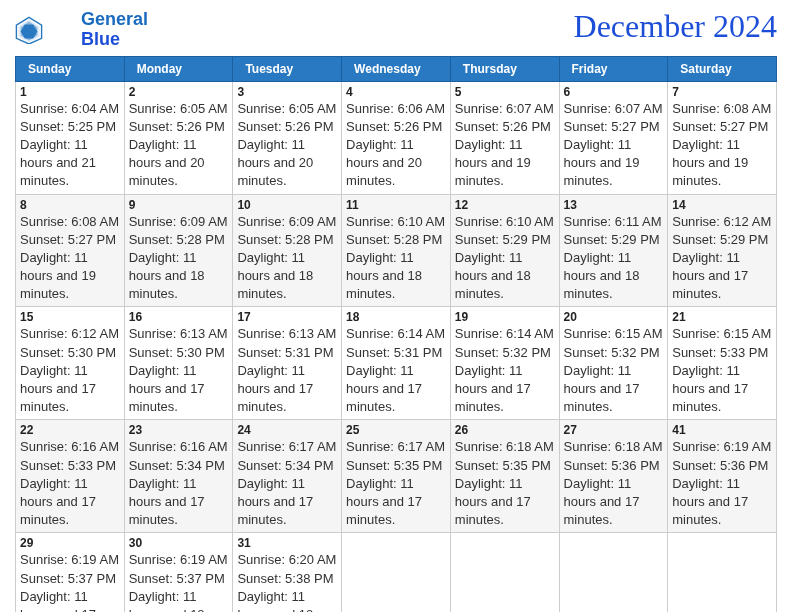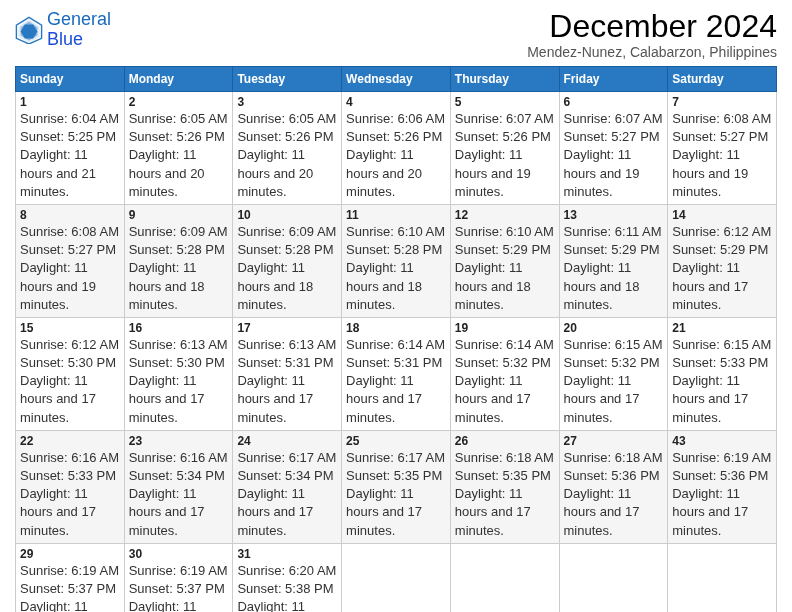--- a/index.html
+++ b/index.html
@@ -22,54 +22,56 @@
       align-items: flex-start;
       margin-bottom: 6px;
     }
     .logo {
       display: flex;
       align-items: center;
       gap: 4px;
     }
     .logo-text {
       font-size: 18px;
-      font-weight: normal;
+      font-weight: bold;
       color: #333;
       line-height: 1.1;
+      margin-left: 34px;
     }
     .logo-text span {
       color: #1a6bbf;
     }
     .logo-icon {
       width: 28px;
       height: 28px;
     }
     .title-block {
       text-align: right;
     }
     .main-title {
       font-size: 32px;
       font-weight: normal;
-      color: #000000;
+      color: #1d4ed8;
       line-height: 1;
+      font-family: Liberation Serif, serif;
     }
     .subtitle {
       font-size: 14px;
       color: #555;
       margin-top: 2px;
     }
     .calendar {
       width: 100%;
       border-collapse: collapse;
       font-size: 10px;
     }
     .calendar thead tr th {
       background: #2979c2;
       color: #fff;
-      padding: 5px 4px;
+      padding: 5px 12px;
       text-align: left;
       font-size: 12px;
       font-weight: bold;
       border: 1px solid #1a5fa0;
     }
     .calendar tbody tr td {
       border: 1px solid #ccc;
       padding: 3px 4px;
       vertical-align: top;
       width: calc(100% / 7);
@@ -107,21 +109,20 @@
         <polygon points="20,8 32,16 32,28 20,35 8,28 8,16" fill="#1a6bbf" opacity="0.4"></polygon>
         <polygon points="14,12 26,12 32,22 26,32 14,32 8,22" fill="#2979c2"></polygon>
       </svg>
       <div class="logo-text">
         <div><span>General</span></div>
         <div><span style="color:#1d4ed8">Blue</span></div>
       </div>
     </div>
     <div class="title-block">
       <div class="main-title">December 2024</div>
-      <div class="subtitle">Mendez-Nunez, Calabarzon, Philippines</div>
     </div>
   </div>
 
   <table class="calendar">
     <thead>
       <tr>
         <th>Sunday</th>
         <th>Monday</th>
         <th>Tuesday</th>
         <th>Wednesday</th>
@@ -348,21 +349,21 @@
       </td>
           <td>
         <span class="day-number">27</span>
         <div class="day-info">
           Sunrise: 6:18 AM<br>
           Sunset: 5:36 PM<br>
           Daylight: 11 hours and 17 minutes.
         </div>
       </td>
           <td>
-        <span class="day-number">43</span>
+        <span class="day-number">41</span>
         <div class="day-info">
           Sunrise: 6:19 AM<br>
           Sunset: 5:36 PM<br>
           Daylight: 11 hours and 17 minutes.
         </div>
       </td>
         </tr>
         <tr>
           <td>
         <span class="day-number">29</span>

